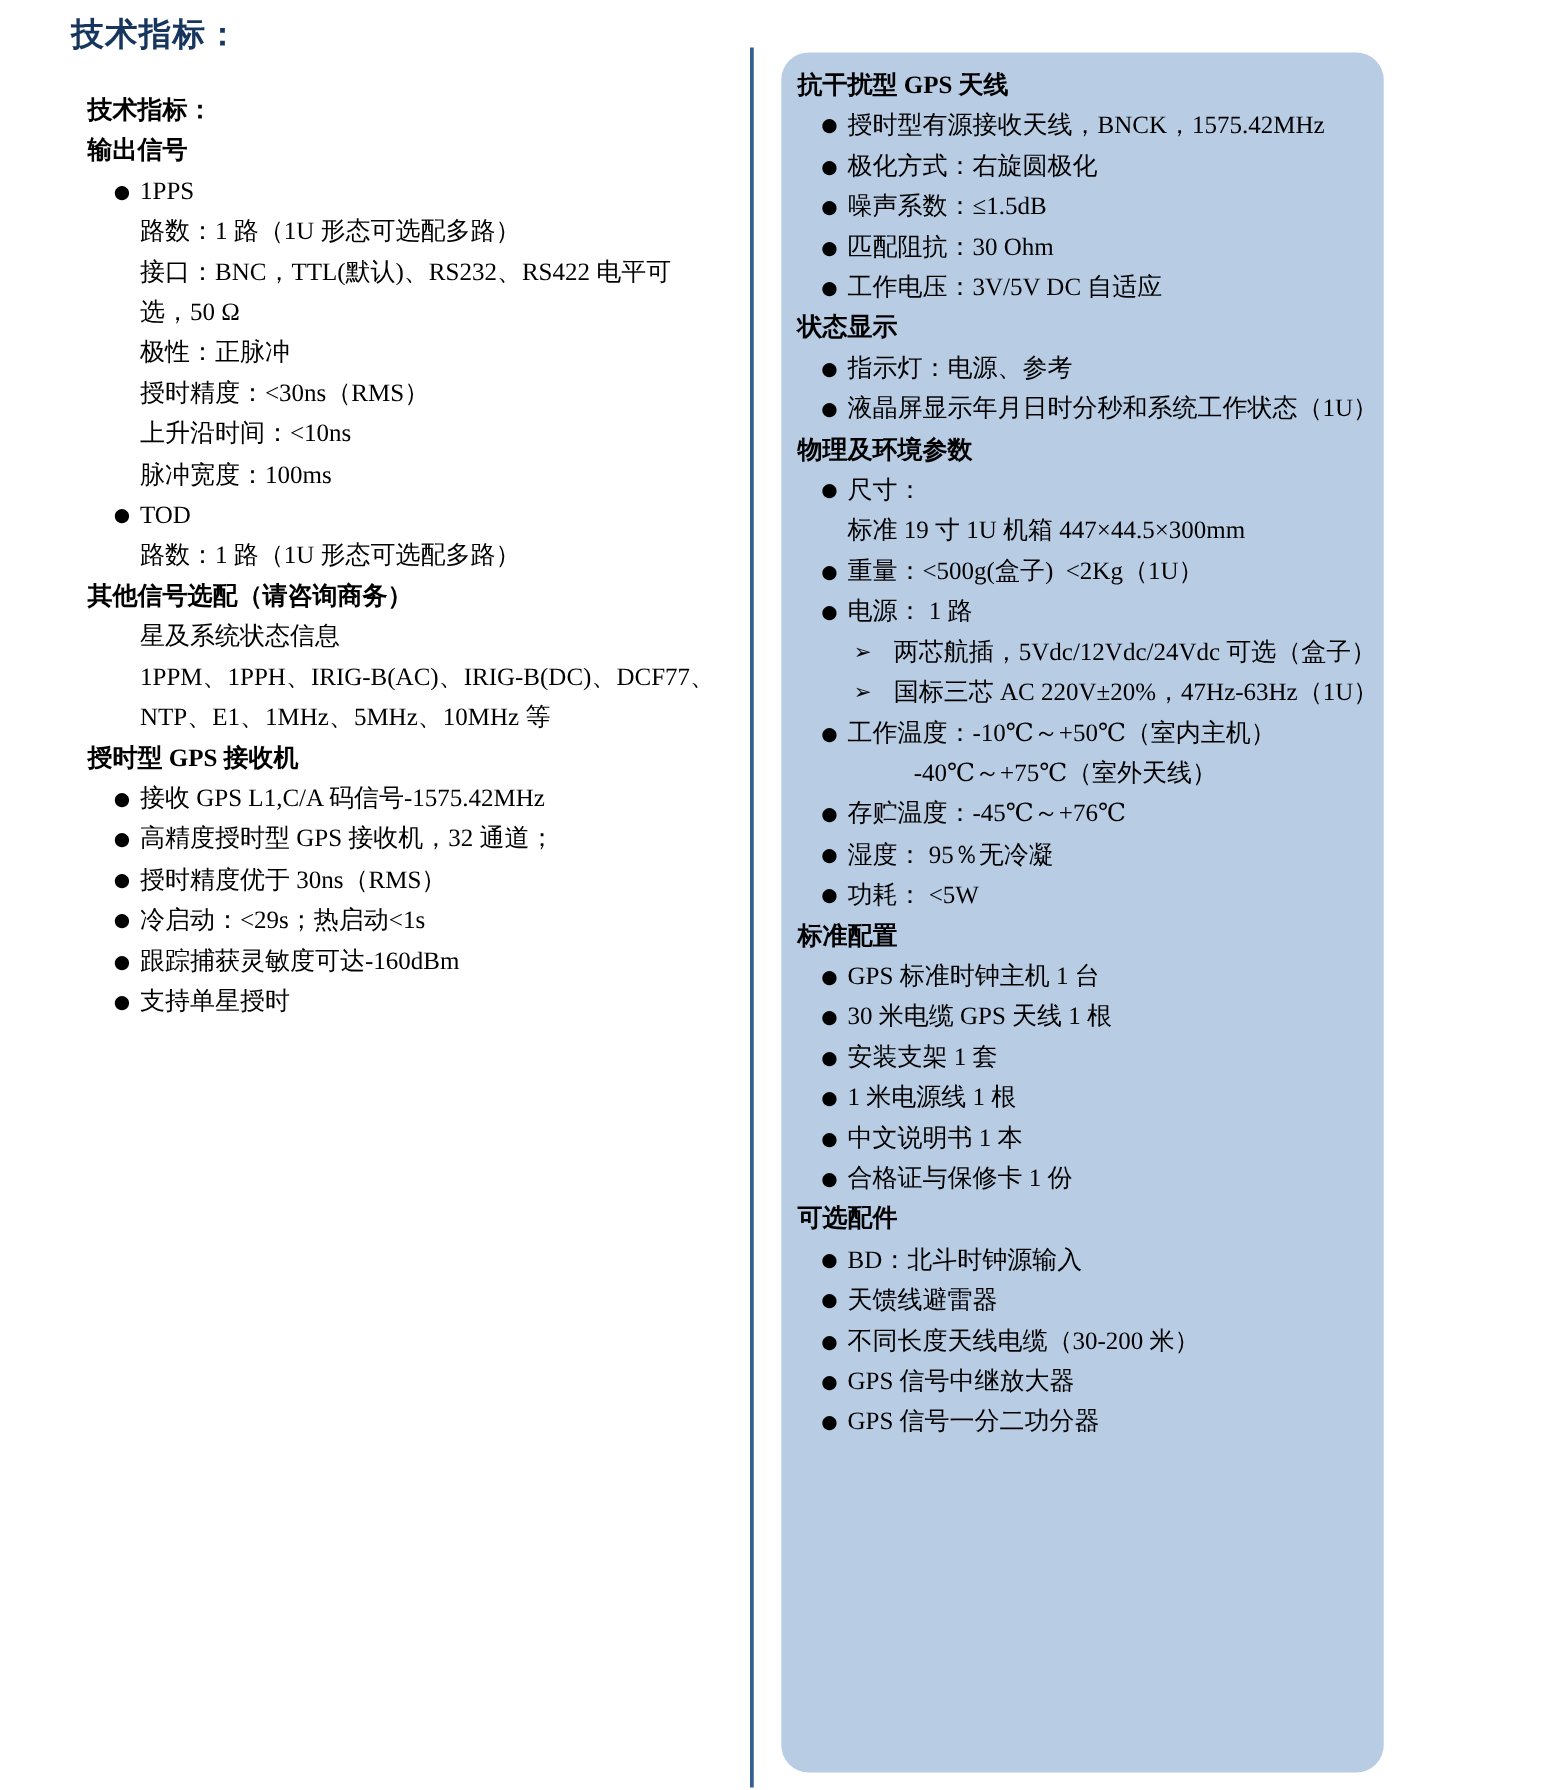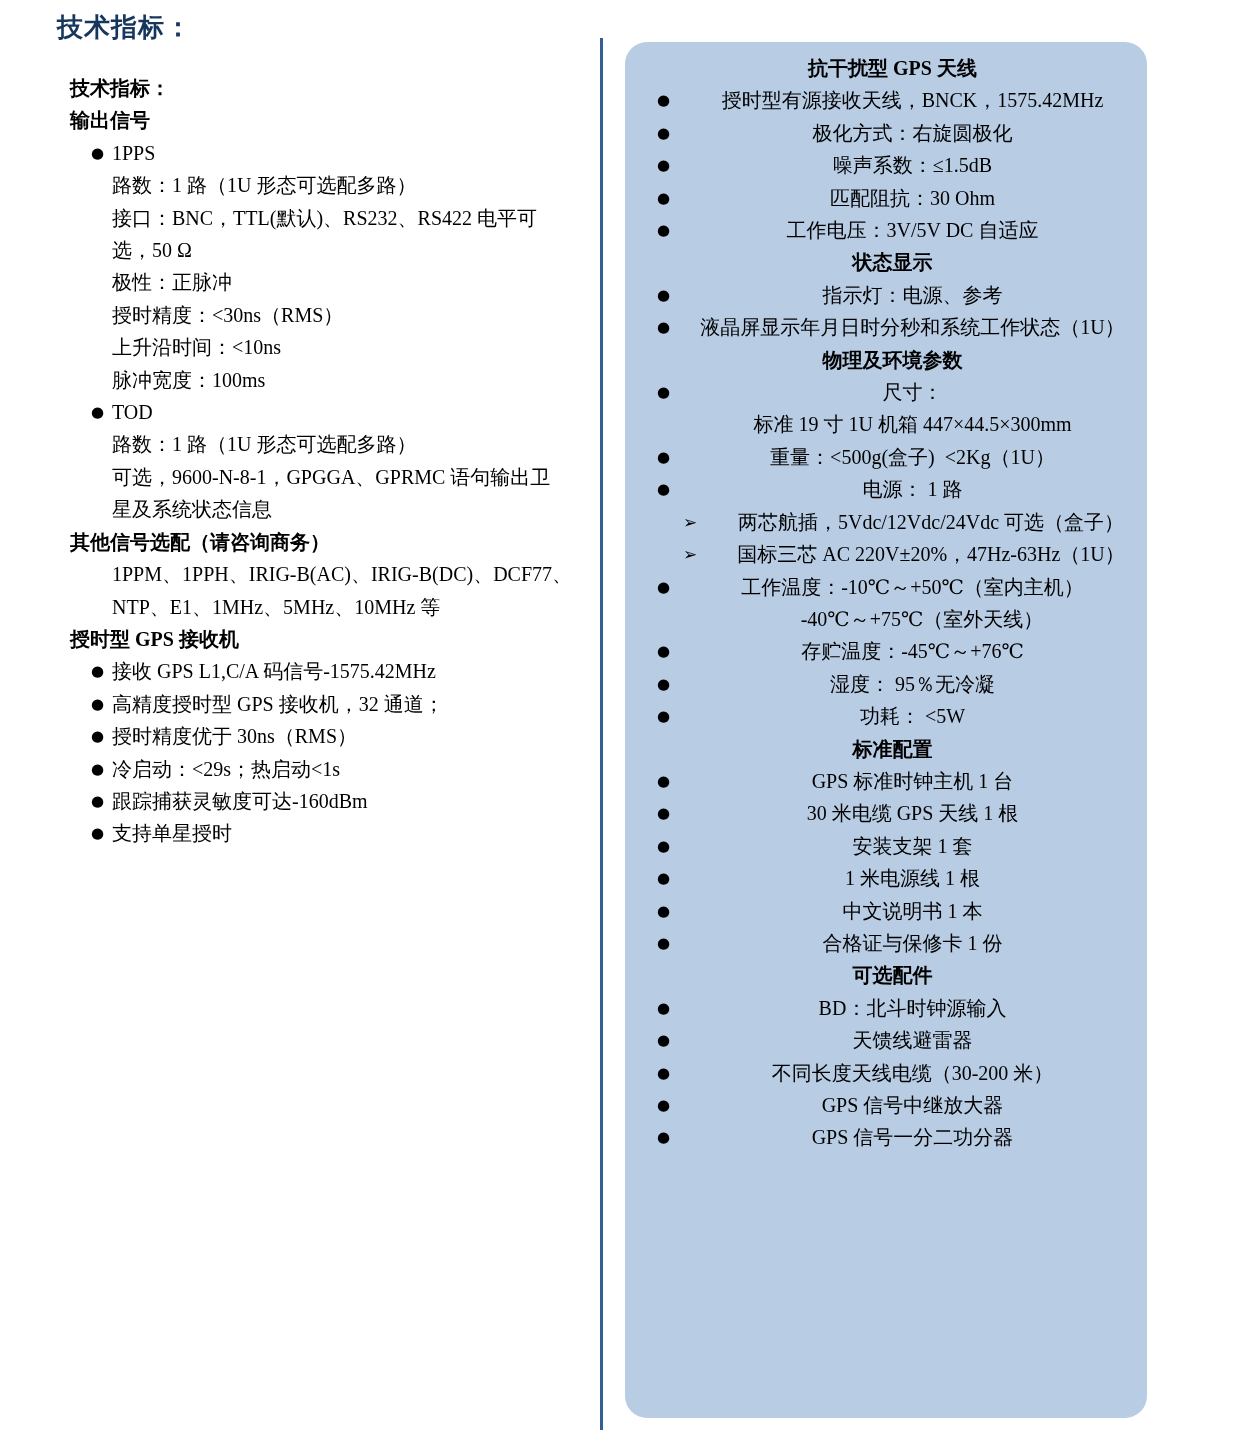--- a/index.html
+++ b/index.html
@@ -13,23 +13,23 @@
     position:absolute;left:57px;top:10px;margin:0;
     font-family:"Liberation Sans","DejaVu Sans",sans-serif;
     font-size:26px;font-weight:bold;letter-spacing:1px;
     color:var(--title-color,#17365d);
   }
   .divider{
     position:absolute;left:600px;top:38px;width:3px;height:1392px;
     background:var(--divider-color,#365f91);
   }
   .panel{
-    position:absolute;left:625px;top:42px;width:522px;height:1376px;
+    position:absolute;left:625px;top:42px;width:482px;height:1376px;
     background:var(--panel-bg,#b8cce4);border-radius:22px;
-    box-sizing:border-box;padding-top:10px;text-align:center;
+    box-sizing:border-box;padding-top:10px;
   }
   .left-col{
     position:absolute;left:70px;top:72px;width:532px;
   }
   .col{font-size:20px;line-height:32.4px;}
   .line{position:relative;white-space:pre;}
   .marker{
     position:absolute;top:0;
     font-family:"DejaVu Sans","Liberation Sans",sans-serif;
   }
@@ -38,21 +38,21 @@
   
   .l-heading{font-weight:bold;}
   .l-bullet,.l-text{padding-left:42px;}
   .l-bullet .marker{left:21px;}
   
   .r-heading{font-weight:bold;padding-left:13px;}
   .r-bullet,.r-text{padding-left:53px;}
   .r-bullet .marker{left:32px;}
   .r-sub{padding-left:90px;}
   .r-sub .marker{left:58px;}
-  .r-text2{padding-left:72px;}
+  .r-text2{padding-left:106px;}
   .bold-part{font-weight:normal;}
 </style>
 </head>
 <body>
 
 <main>
   <h1 class="page-title">技术指标：</h1>
   <div class="divider"></div>
   <section class="left-col col" id="left-col">
       <div class="line l-heading"><span>技术指标：</span></div>
@@ -60,23 +60,22 @@
       <div class="line l-bullet"><span class="marker bullet-marker">●</span><span>1PPS</span></div>
       <div class="line l-text"><span>路数：1 路（1U 形态可选配多路）</span></div>
       <div class="line l-text"><span>接口：BNC，TTL(默认)、RS232、RS422 电平可</span></div>
       <div class="line l-text"><span>选，50 Ω</span></div>
       <div class="line l-text"><span>极性：正脉冲</span></div>
       <div class="line l-text"><span>授时精度：&lt;30ns（RMS）</span></div>
       <div class="line l-text"><span>上升沿时间：&lt;10ns</span></div>
       <div class="line l-text"><span>脉冲宽度：100ms</span></div>
       <div class="line l-bullet"><span class="marker bullet-marker">●</span><span>TOD</span></div>
       <div class="line l-text"><span>路数：1 路（1U 形态可选配多路）</span></div>
-      <div class="line l-text"><span>可选，9600-N-8-1，GPGGA、GPRMC 语句输出卫</span></div>
+      <div class="line l-heading"><span>其他信号选配（请咨询商务）</span></div>
       <div class="line l-text"><span>星及系统状态信息</span></div>
-      <div class="line l-heading"><span>其他信号选配（请咨询商务）</span></div>
       <div class="line l-text"><span>1PPM、1PPH、IRIG-B(AC)、IRIG-B(DC)、DCF77、</span></div>
       <div class="line l-text"><span>NTP、E1、1MHz、5MHz、10MHz 等</span></div>
       <div class="line l-heading"><span>授时型 GPS 接收机</span></div>
       <div class="line l-bullet"><span class="marker bullet-marker">●</span><span>接收 GPS L1,C/A 码信号-1575.42MHz</span></div>
       <div class="line l-bullet"><span class="marker bullet-marker">●</span><span>高精度授时型 GPS 接收机，32 通道；</span></div>
       <div class="line l-bullet"><span class="marker bullet-marker">●</span><span>授时精度优于 30ns（RMS）</span></div>
       <div class="line l-bullet"><span class="marker bullet-marker">●</span><span>冷启动：&lt;29s；热启动&lt;1s</span></div>
       <div class="line l-bullet"><span class="marker bullet-marker">●</span><span>跟踪捕获灵敏度可达-160dBm</span></div>
       <div class="line l-bullet"><span class="marker bullet-marker">●</span><span>支持单星授时</span></div>
     </section>

